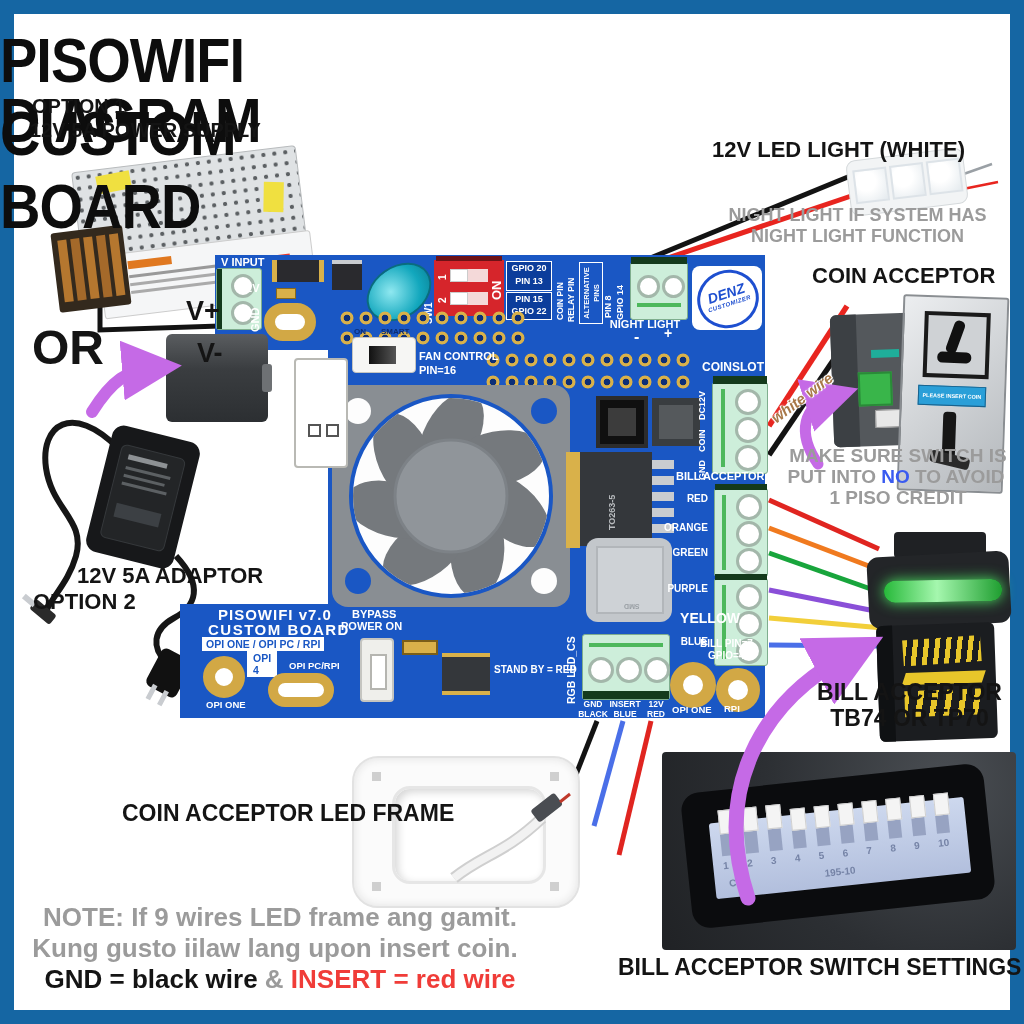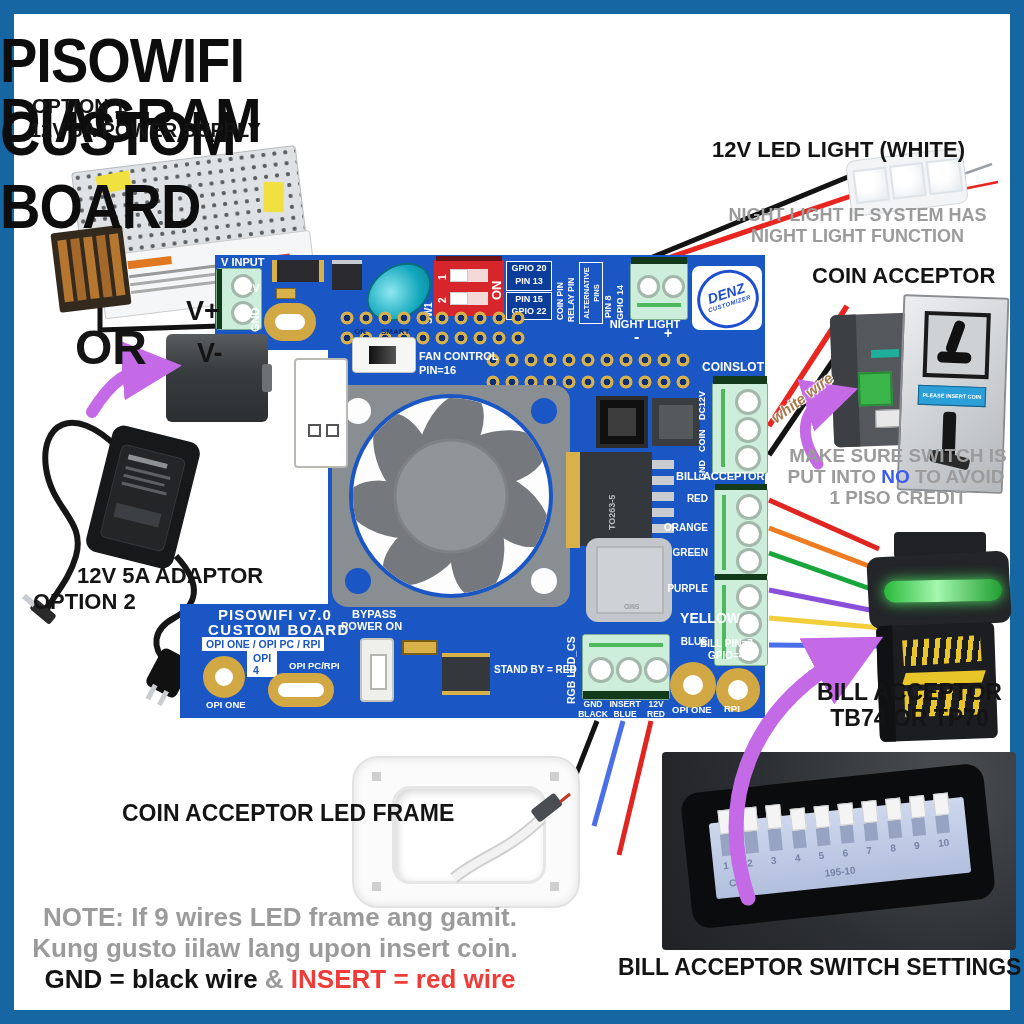--- a/index.html
+++ b/index.html
@@ -414,21 +414,21 @@
 
   <div class="a" style="z-index:6">
     <div class="ttl a" style="top:24px;">PISOWIFI CUSTOM BOARD</div>
     <div class="ttl a" style="top:84px;">DIAGRAM</div>
 
     <div class="t a" style="left:32px;top:96px;font-size:20px;">OPTION 1</div>
     <div class="t a" style="left:30px;top:120px;font-size:20px;">12V 5A POWER SUPPLY</div>
 
     <div class="t a" style="left:186px;top:297px;font-size:27px;font-weight:900;">V+</div>
     <div class="t a" style="left:197px;top:339px;font-size:27px;font-weight:900;">V-</div>
-    <div class="t a" style="left:32px;top:322px;font-size:48px;font-weight:900;margin-left:43px;">OR</div>
+    <div class="t a" style="left:32px;top:322px;font-size:48px;font-weight:900;">OR</div>
 
     <div class="t a" style="left:33px;top:564px;font-size:22px;margin-left:44px;">12V 5A ADAPTOR</div>
     <div class="t a" style="left:33px;top:590px;font-size:22px;text-align:right;">OPTION 2</div>
 
     <div class="t a" style="left:712px;top:138px;font-size:22px;">12V LED LIGHT (WHITE)</div>
     <div class="t g a c" style="left:705px;top:206px;width:305px;font-size:18px;">NIGHT LIGHT IF SYSTEM HAS</div>
     <div class="t g a c" style="left:705px;top:227px;width:305px;font-size:18px;">NIGHT LIGHT FUNCTION</div>
 
     <div class="t a" style="left:812px;top:264px;font-size:22px;">COIN ACCEPTOR</div>
     <div class="t a" style="left:766px;top:390px;font-size:15px;font-style:italic;color:#a87848;transform:rotate(-37deg);text-shadow:0 0 2px #fff,0 0 3px #fff,1px 1px 0 #fff,-1px -1px 0 #fff;">white wire</div>

